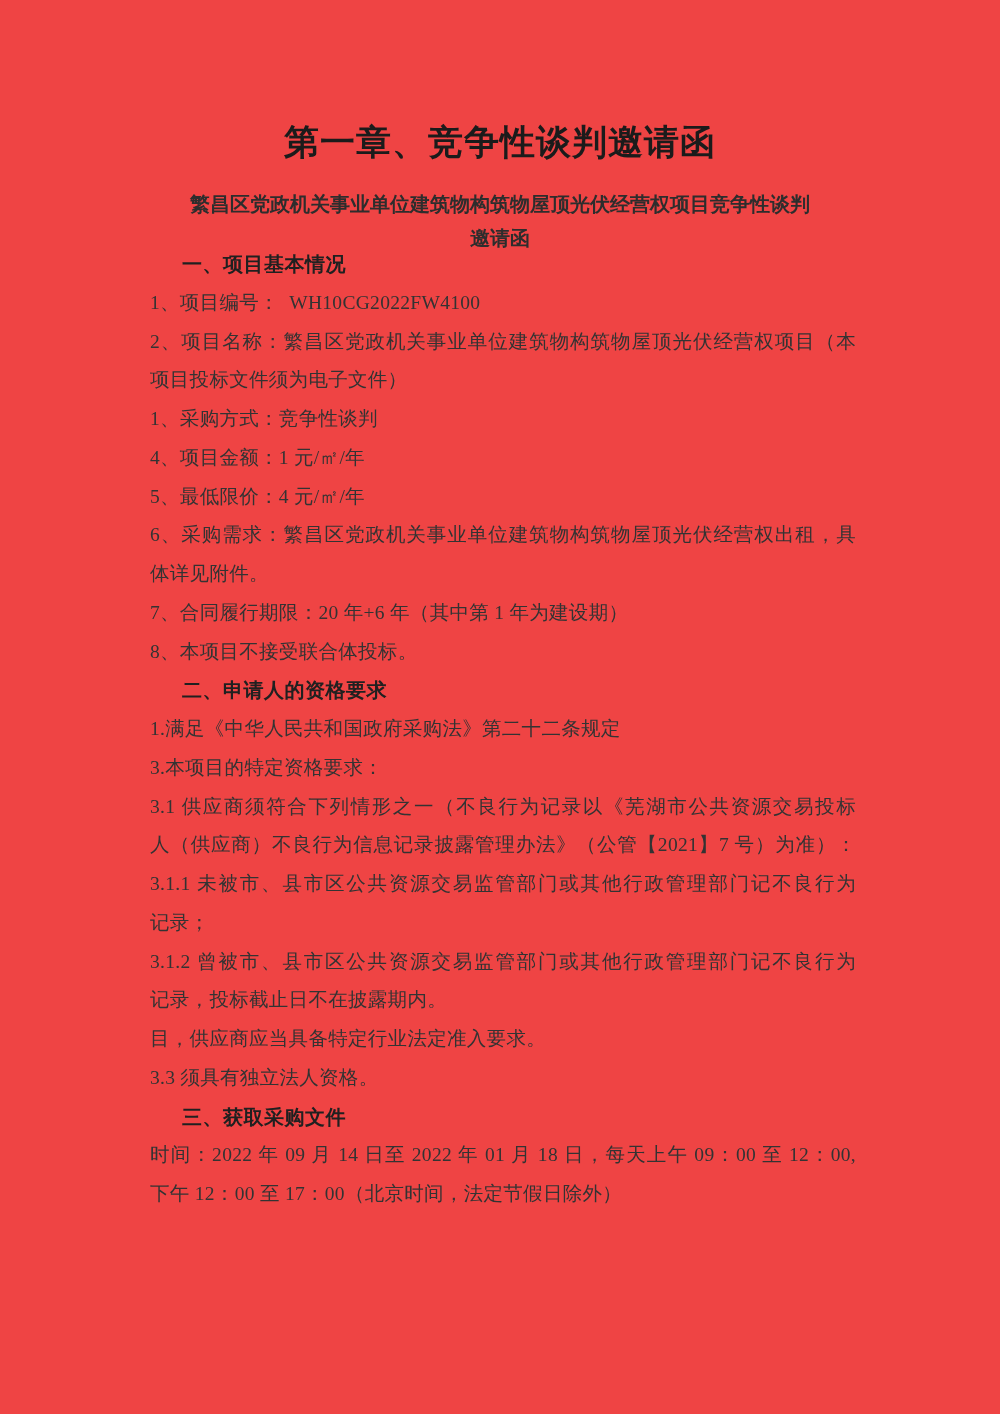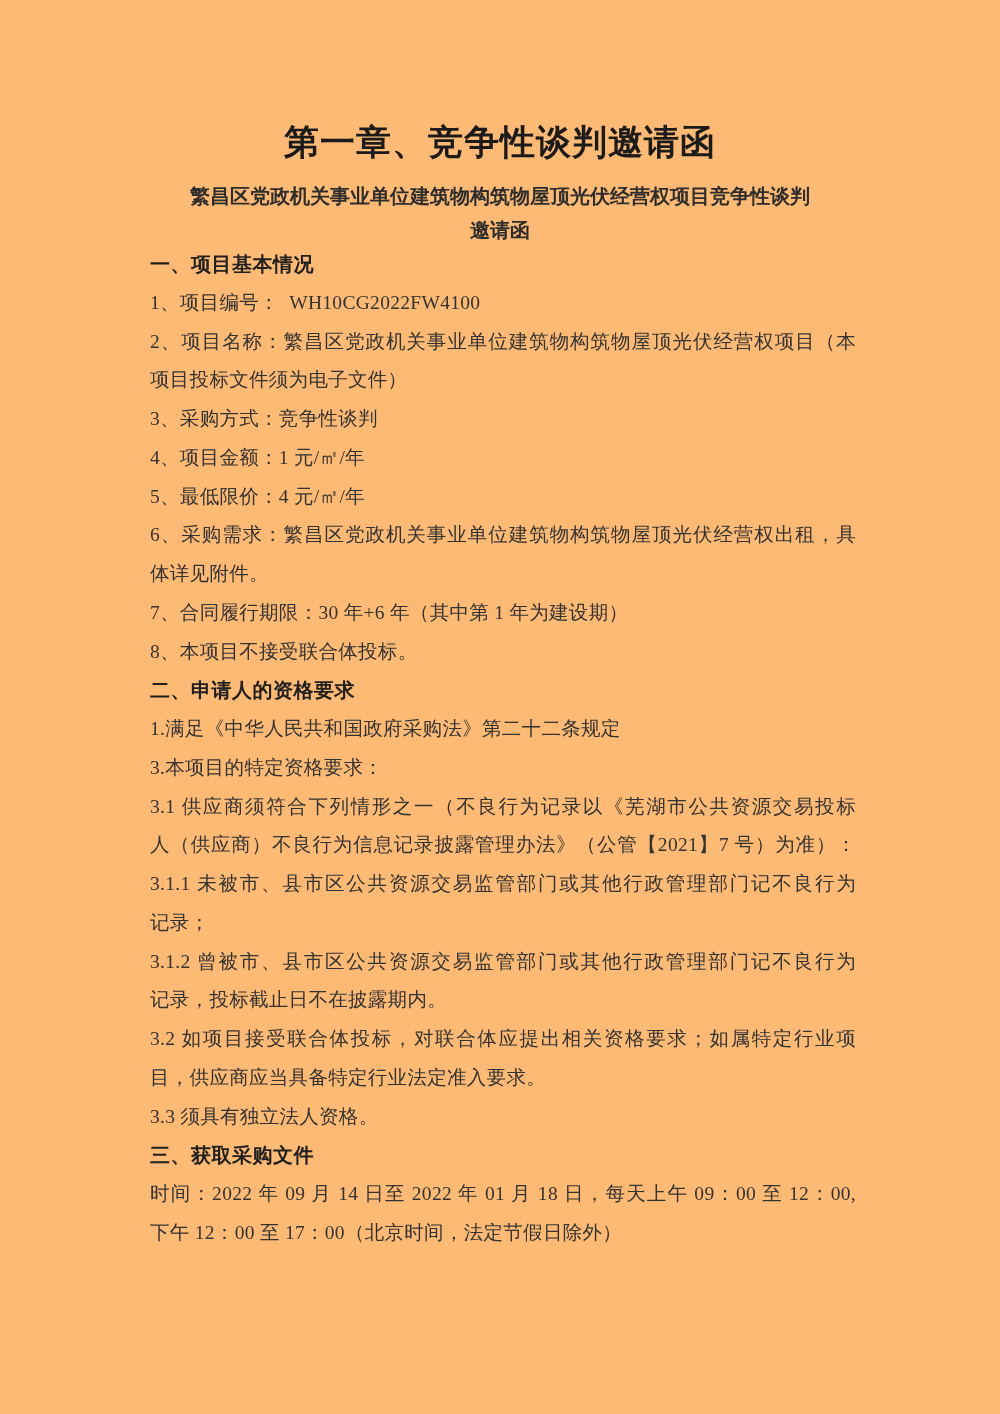--- a/index.html
+++ b/index.html
@@ -4,40 +4,40 @@
 <style>
   html, body {
     margin: 0;
     padding: 0;
     background: #ffffff;
   }
   .page {
     position: relative;
     width: 1000px;
     height: 1414px;
-    background: #fdba74;
+    background: #ef4444;
     overflow: hidden;
     font-family: "Liberation Serif", serif;
   }
   .doc-title {
     position: absolute;
     top: 120px;
     left: 0;
     width: 1000px;
     text-align: center;
     font-family: "Liberation Sans", sans-serif;
     font-weight: 700;
     font-size: 35px;
     line-height: 44px;
     color: #1b1b1b;
     letter-spacing: 1px;
   }
   .doc-subtitle {
     position: absolute;
-    top: 179px;
+    top: 187px;
     left: 0;
     width: 1000px;
     text-align: center;
     font-family: "Liberation Serif", serif;
     font-weight: 700;
     font-size: 20px;
     line-height: 34px;
     color: #2d2d2d;
   }
   .doc-body {
@@ -52,20 +52,21 @@
   .line {
     white-space: pre-wrap;
     letter-spacing: 0.3px;
   }
   .line.h {
     font-family: "Liberation Sans", sans-serif;
     font-weight: 700;
     font-size: 20px;
     color: #202020;
     letter-spacing: 0.5px;
+    margin-left: 32px;
   }
   .line.j {
     text-align: justify;
     text-align-last: justify;
   }
 </style>
 </head>
 <body>
 
 <div class="page">
@@ -75,37 +76,36 @@
   <div class="doc-subtitle">
     <div>繁昌区党政机关事业单位建筑物构筑物屋顶光伏经营权项目竞争性谈判</div>
     <div>邀请函</div>
   </div>
 
   <div class="doc-body">
     <div class="line h">一、项目基本情况</div>
     <div class="line">1、项目编号：  WH10CG2022FW4100</div>
     <div class="line j">2、项目名称：繁昌区党政机关事业单位建筑物构筑物屋顶光伏经营权项目（本</div>
     <div class="line">项目投标文件须为电子文件）</div>
-    <div class="line">3、采购方式：竞争性谈判</div>
+    <div class="line">1、采购方式：竞争性谈判</div>
     <div class="line">4、项目金额：1 元/㎡/年</div>
     <div class="line">5、最低限价：4 元/㎡/年</div>
     <div class="line j">6、采购需求：繁昌区党政机关事业单位建筑物构筑物屋顶光伏经营权出租，具</div>
     <div class="line">体详见附件。</div>
-    <div class="line">7、合同履行期限：30 年+6 年（其中第 1 年为建设期）</div>
+    <div class="line">7、合同履行期限：20 年+6 年（其中第 1 年为建设期）</div>
     <div class="line">8、本项目不接受联合体投标。</div>
     <div class="line h">二、申请人的资格要求</div>
     <div class="line">1.满足《中华人民共和国政府采购法》第二十二条规定</div>
     <div class="line">3.本项目的特定资格要求：</div>
     <div class="line j">3.1 供应商须符合下列情形之一（不良行为记录以《芜湖市公共资源交易投标</div>
     <div class="line j">人（供应商）不良行为信息记录披露管理办法》（公管【2021】7 号）为准）：</div>
     <div class="line j">3.1.1 未被市、县市区公共资源交易监管部门或其他行政管理部门记不良行为</div>
     <div class="line">记录；</div>
     <div class="line j">3.1.2 曾被市、县市区公共资源交易监管部门或其他行政管理部门记不良行为</div>
     <div class="line">记录，投标截止日不在披露期内。</div>
-    <div class="line j">3.2 如项目接受联合体投标，对联合体应提出相关资格要求；如属特定行业项</div>
     <div class="line">目，供应商应当具备特定行业法定准入要求。</div>
     <div class="line">3.3 须具有独立法人资格。</div>
     <div class="line h">三、获取采购文件</div>
     <div class="line j">时间：2022 年 09 月 14 日至 2022 年 01 月 18 日，每天上午 09：00 至 12：00,</div>
     <div class="line">下午 12：00 至 17：00（北京时间，法定节假日除外）</div>
   </div>
 
 </div>
 
 </body></html>

